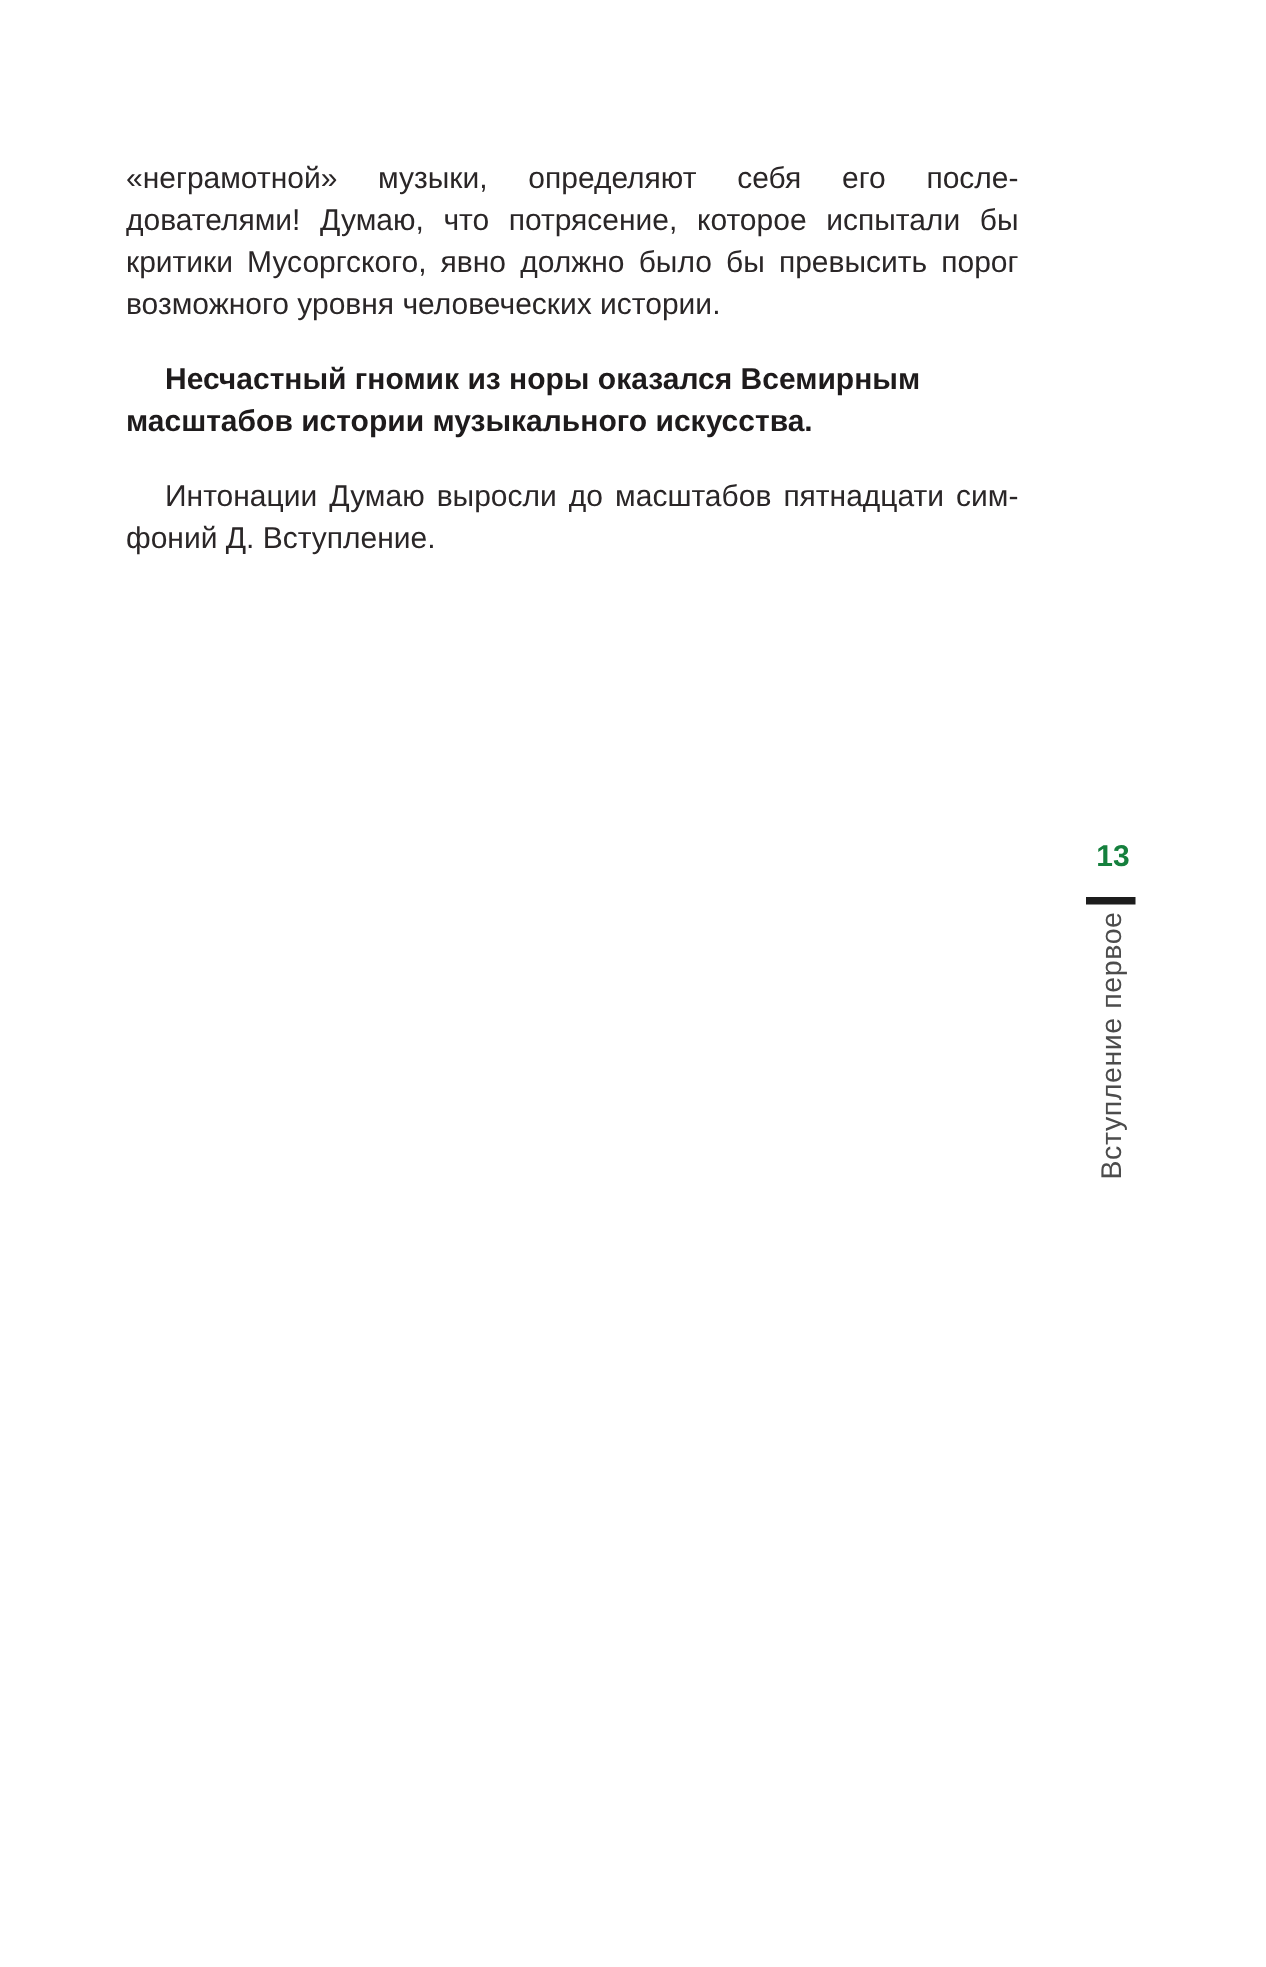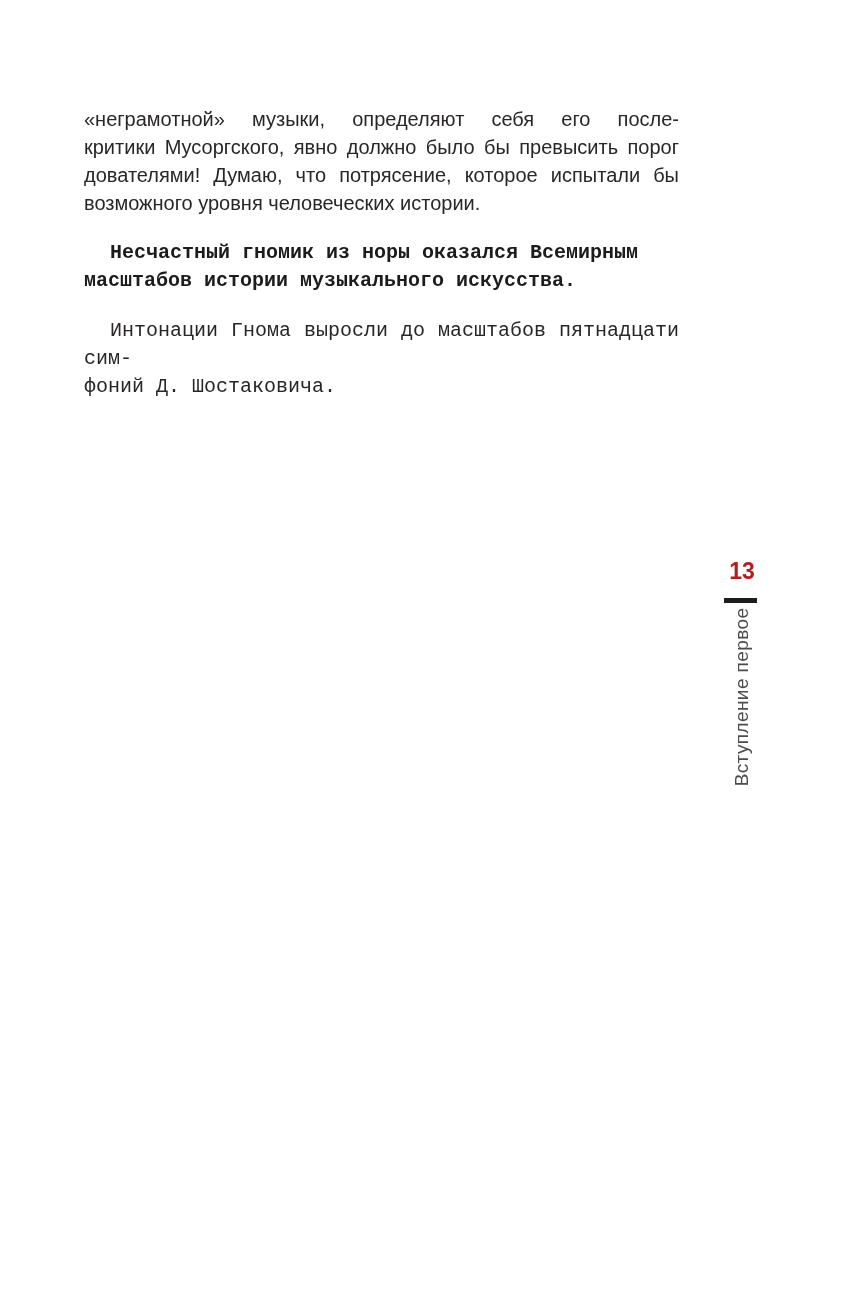--- a/index.html
+++ b/index.html
@@ -21,21 +21,21 @@
   .text-block {
     position: absolute;
     left: 84px;
     top: 105px;
     width: 595px;
     font-size: 20px;
     line-height: 28px;
     color: #2a2627;
   }
   .para { margin: 0; }
-  .para + .para { margin-top: 22px; font-family: Liberation Mono, monospace; }
+  .para + .para { margin-top: 22px; }
 
   
   .jline {
     text-align: justify;
     text-align-last: justify;
   }
   .jlast {
     text-align-last: left;
   }
   .indent {
@@ -51,24 +51,24 @@
     text-align: left;
   }
 
   
   .page-number {
     position: absolute;
     left: 707px;
     top: 556px;
     width: 70px;
     text-align: center;
-    font-size: 23px;
+    font-size: 20px;
     line-height: 30px;
     font-weight: 700;
-    color: #b91c1c;
+    color: #15803d;
   }
   .page-number-rule {
     position: absolute;
     left: 724px;
     top: 598px;
     width: 33px;
     height: 5px;
     background: #1d1d1d;
   }
   .section-label {
@@ -85,33 +85,33 @@
 </style>
 </head>
 <body>
 
 <div class="page">
 
   <main class="text-block">
 
     <div class="para">
       <div class="jline">«неграмотной» музыки, определяют себя его после-</div>
+      <div class="jline">дователями! Думаю, что потрясение, которое испытали бы</div>
       <div class="jline">критики Мусоргского, явно должно было бы превысить порог</div>
-      <div class="jline">дователями! Думаю, что потрясение, которое испытали бы</div>
       <div class="jline jlast">возможного уровня человеческих истории.</div>
     </div>
 
     <div class="para p-bold">
       <div class="bline indent">Несчастный гномик из норы оказался Всемирным</div>
       <div class="bline">масштабов истории музыкального искусства.</div>
     </div>
 
     <div class="para">
-      <div class="jline indent">Интонации Гнома выросли до масштабов пятнадцати сим-</div>
-      <div class="jline jlast">фоний Д. Шостаковича.</div>
+      <div class="jline indent">Интонации Думаю выросли до масштабов пятнадцати сим-</div>
+      <div class="jline jlast">фоний Д. Вступление.</div>
     </div>
 
   </main>
 
   <aside>
     <div class="page-number">13</div>
     <div class="page-number-rule"></div>
     <div class="section-label">Вступление первое</div>
   </aside>
 

